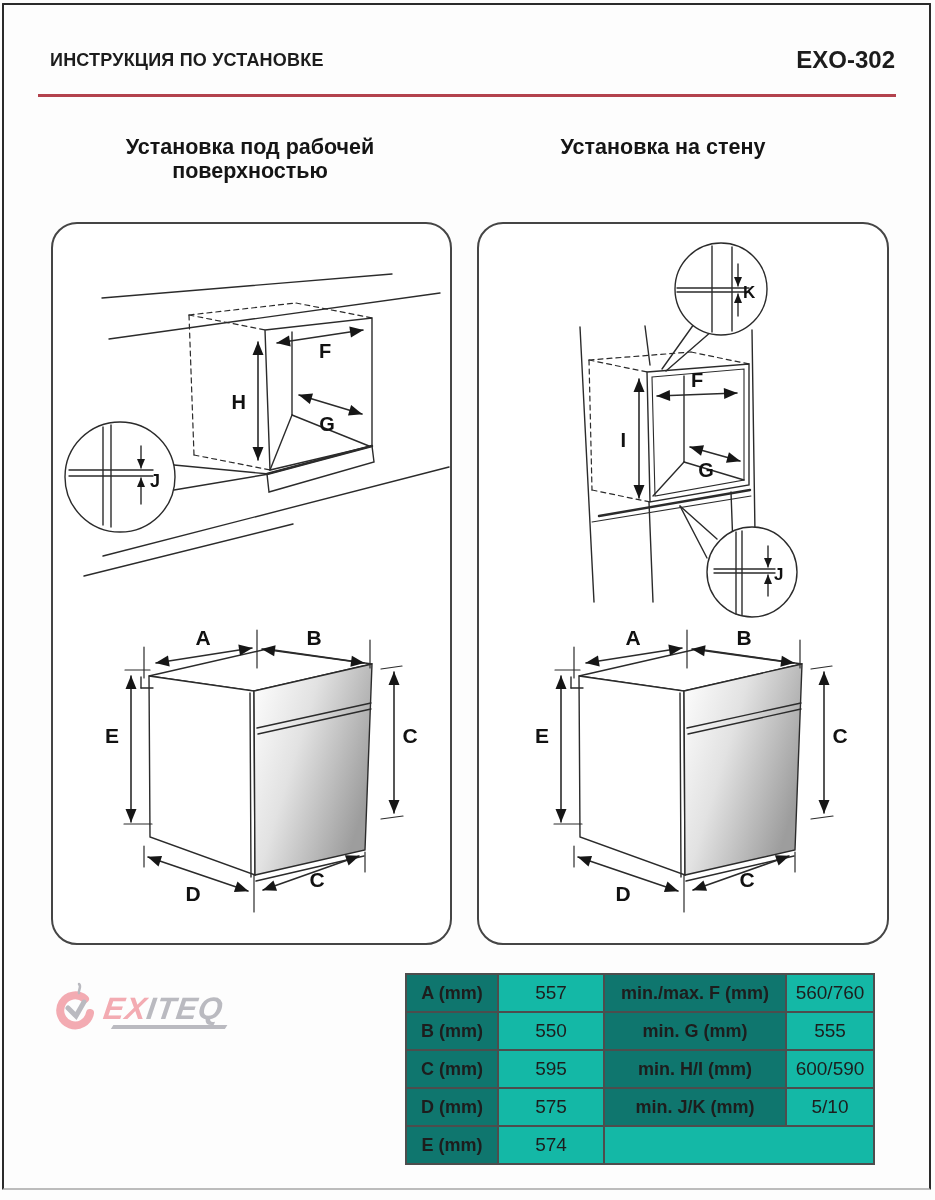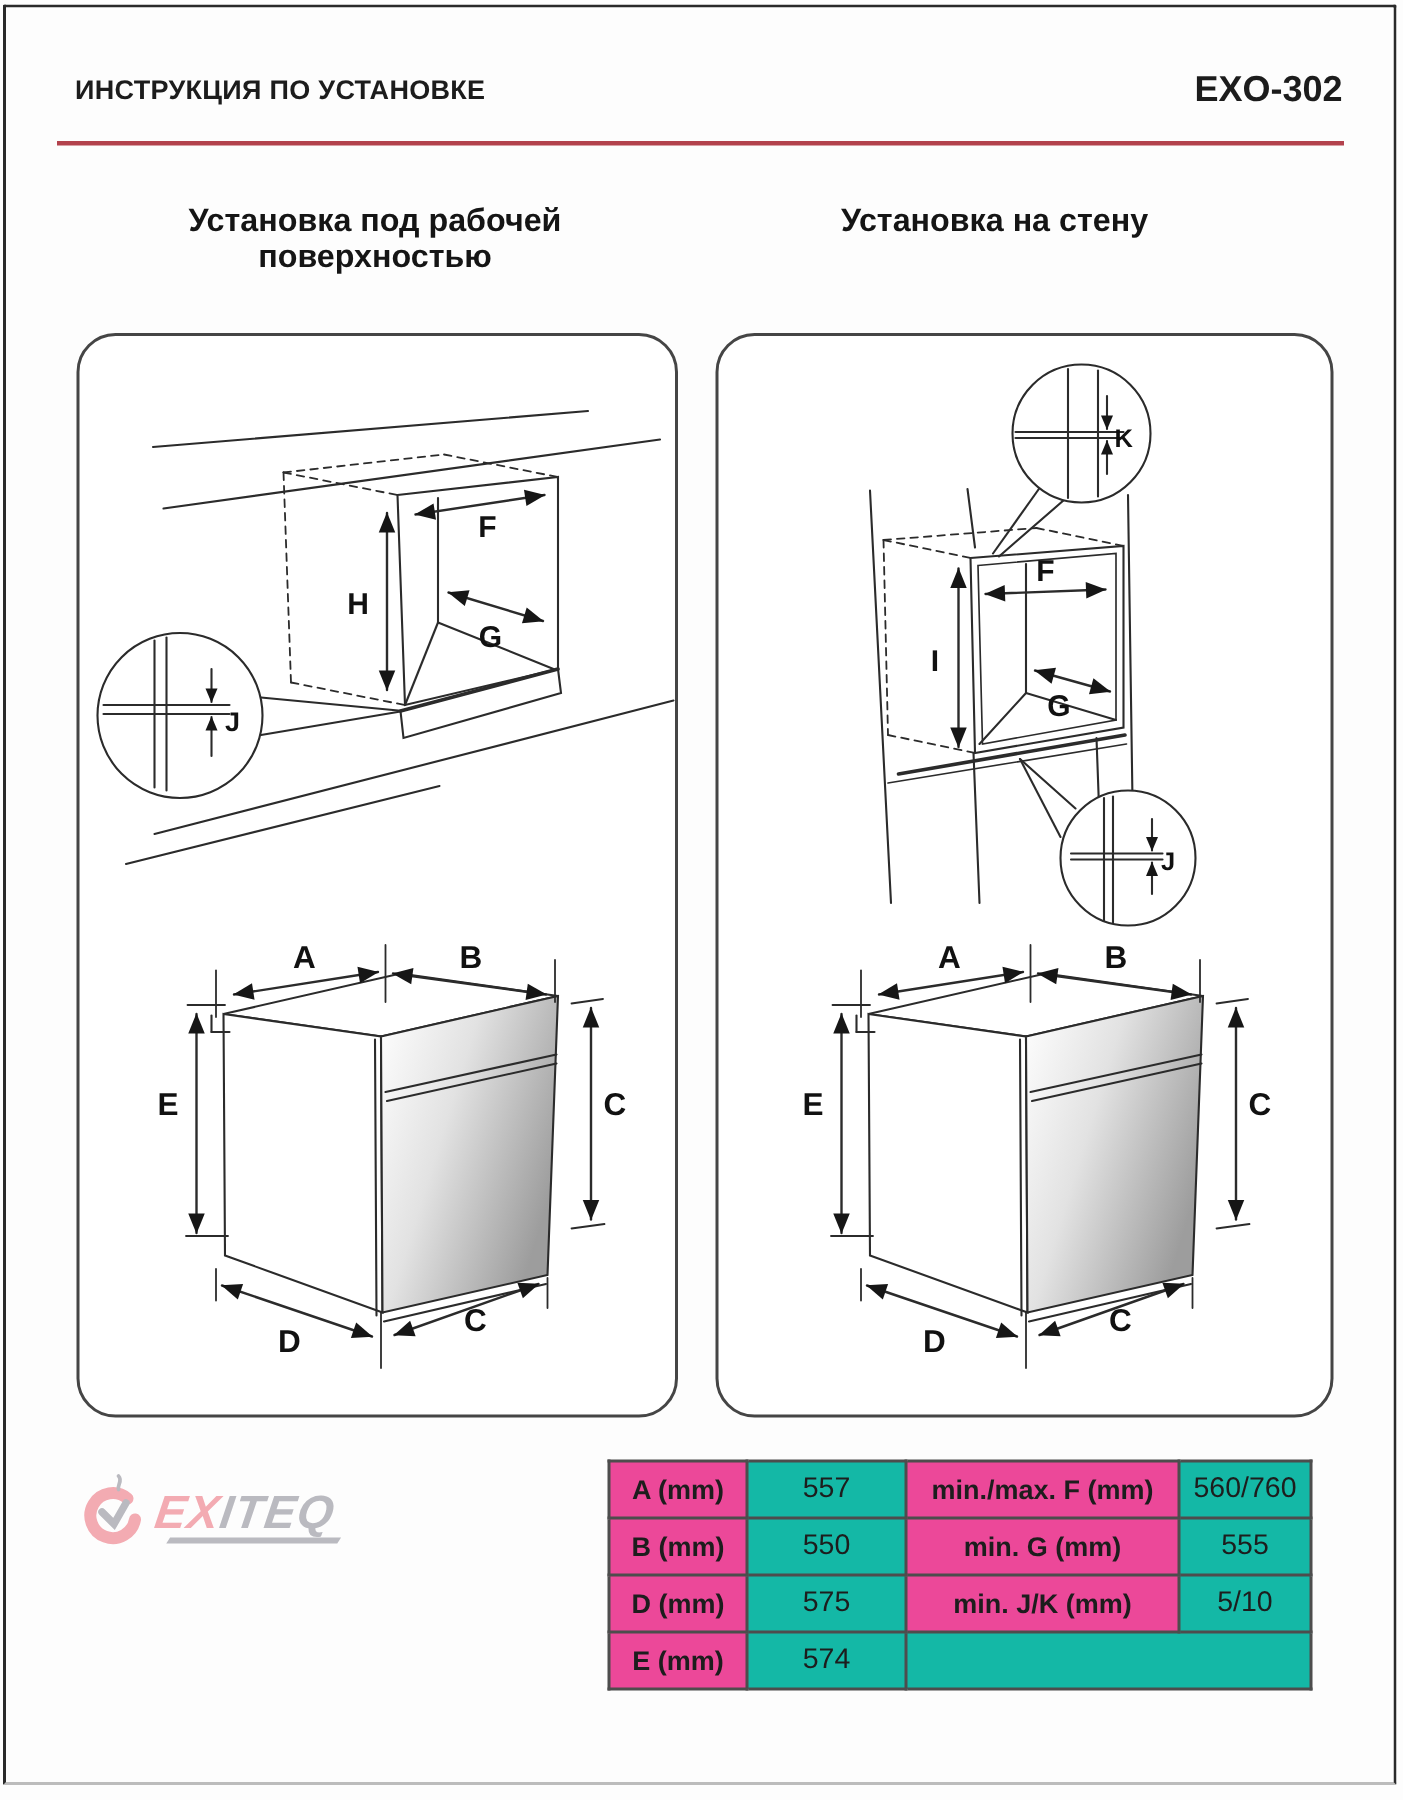--- a/index.html
+++ b/index.html
@@ -39,21 +39,21 @@
   .logo{position:absolute;left:52px;top:978px;}
   table.dims{
     position:absolute;left:405px;top:973px;
     border-collapse:collapse;table-layout:fixed;
   }
   table.dims td{
     border:2px solid #4d4d4d;height:36px;text-align:center;
     vertical-align:middle;font-size:19px;color:#1d1d1d;background:#14b8a6;
     padding:0 2px;
   }
-  table.dims td.hdr{background:#ec4899;font-weight:bold;font-size:18px;}
+  table.dims td.hdr{background:#0f766e;font-weight:bold;font-size:18px;}
   svg text{font-family:"Liberation Sans",sans-serif;font-weight:bold;fill:#111;}
 </style>
 </head>
 <body>
 
 <svg width="0" height="0" style="position:absolute" aria-hidden="true">
   <defs>
     <marker id="ar" markerUnits="userSpaceOnUse" markerWidth="15" markerHeight="13" refX="13.5" refY="6" orient="auto-start-reverse">
       <path d="M0.5,0.5 L14,6 L0.5,11.5 Z" fill="#161616"></path>
     </marker>
@@ -329,20 +329,26 @@
       <td class="hdr">min./max. F (mm)</td>
       <td>560/760</td>
     </tr>
     <tr>
       <td class="hdr">B (mm)</td>
       <td>550</td>
       <td class="hdr">min. G (mm)</td>
       <td>555</td>
     </tr>
     <tr>
+      <td class="hdr">C (mm)</td>
+      <td>595</td>
+      <td class="hdr">min. H/I (mm)</td>
+      <td>600/590</td>
+    </tr>
+    <tr>
       <td class="hdr">D (mm)</td>
       <td>575</td>
       <td class="hdr">min. J/K (mm)</td>
       <td>5/10</td>
     </tr>
     <tr>
       <td class="hdr">E (mm)</td>
       <td>574</td>
       <td colspan="2"></td>
     </tr>

